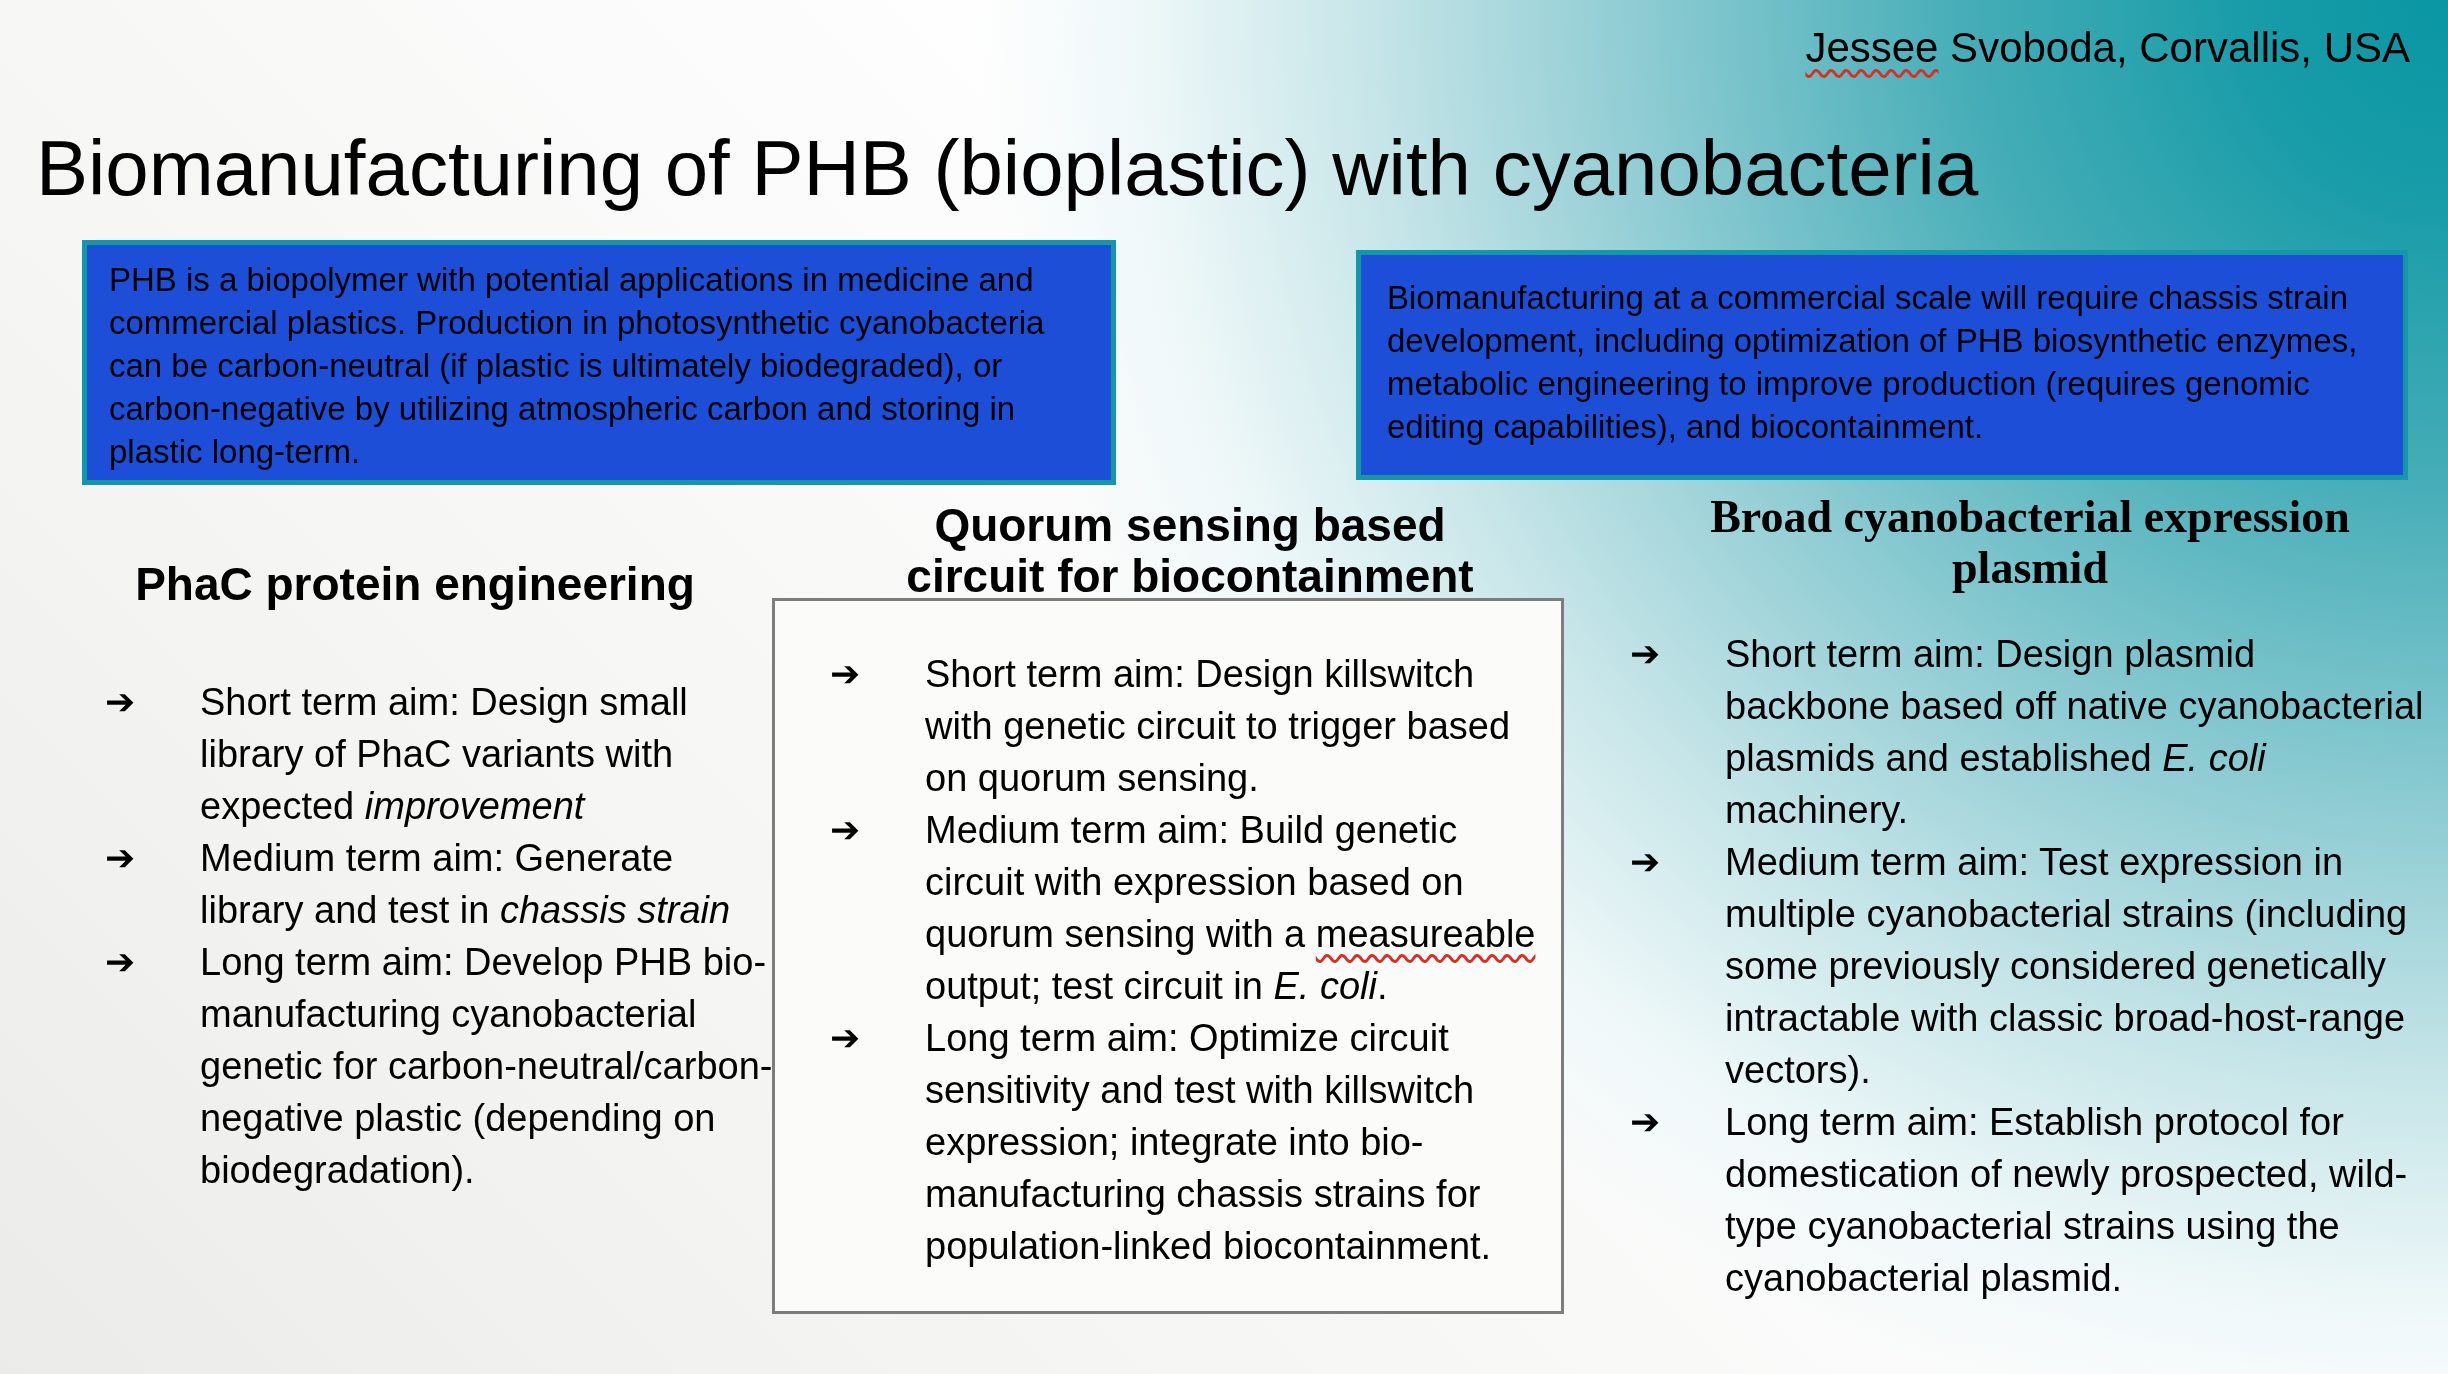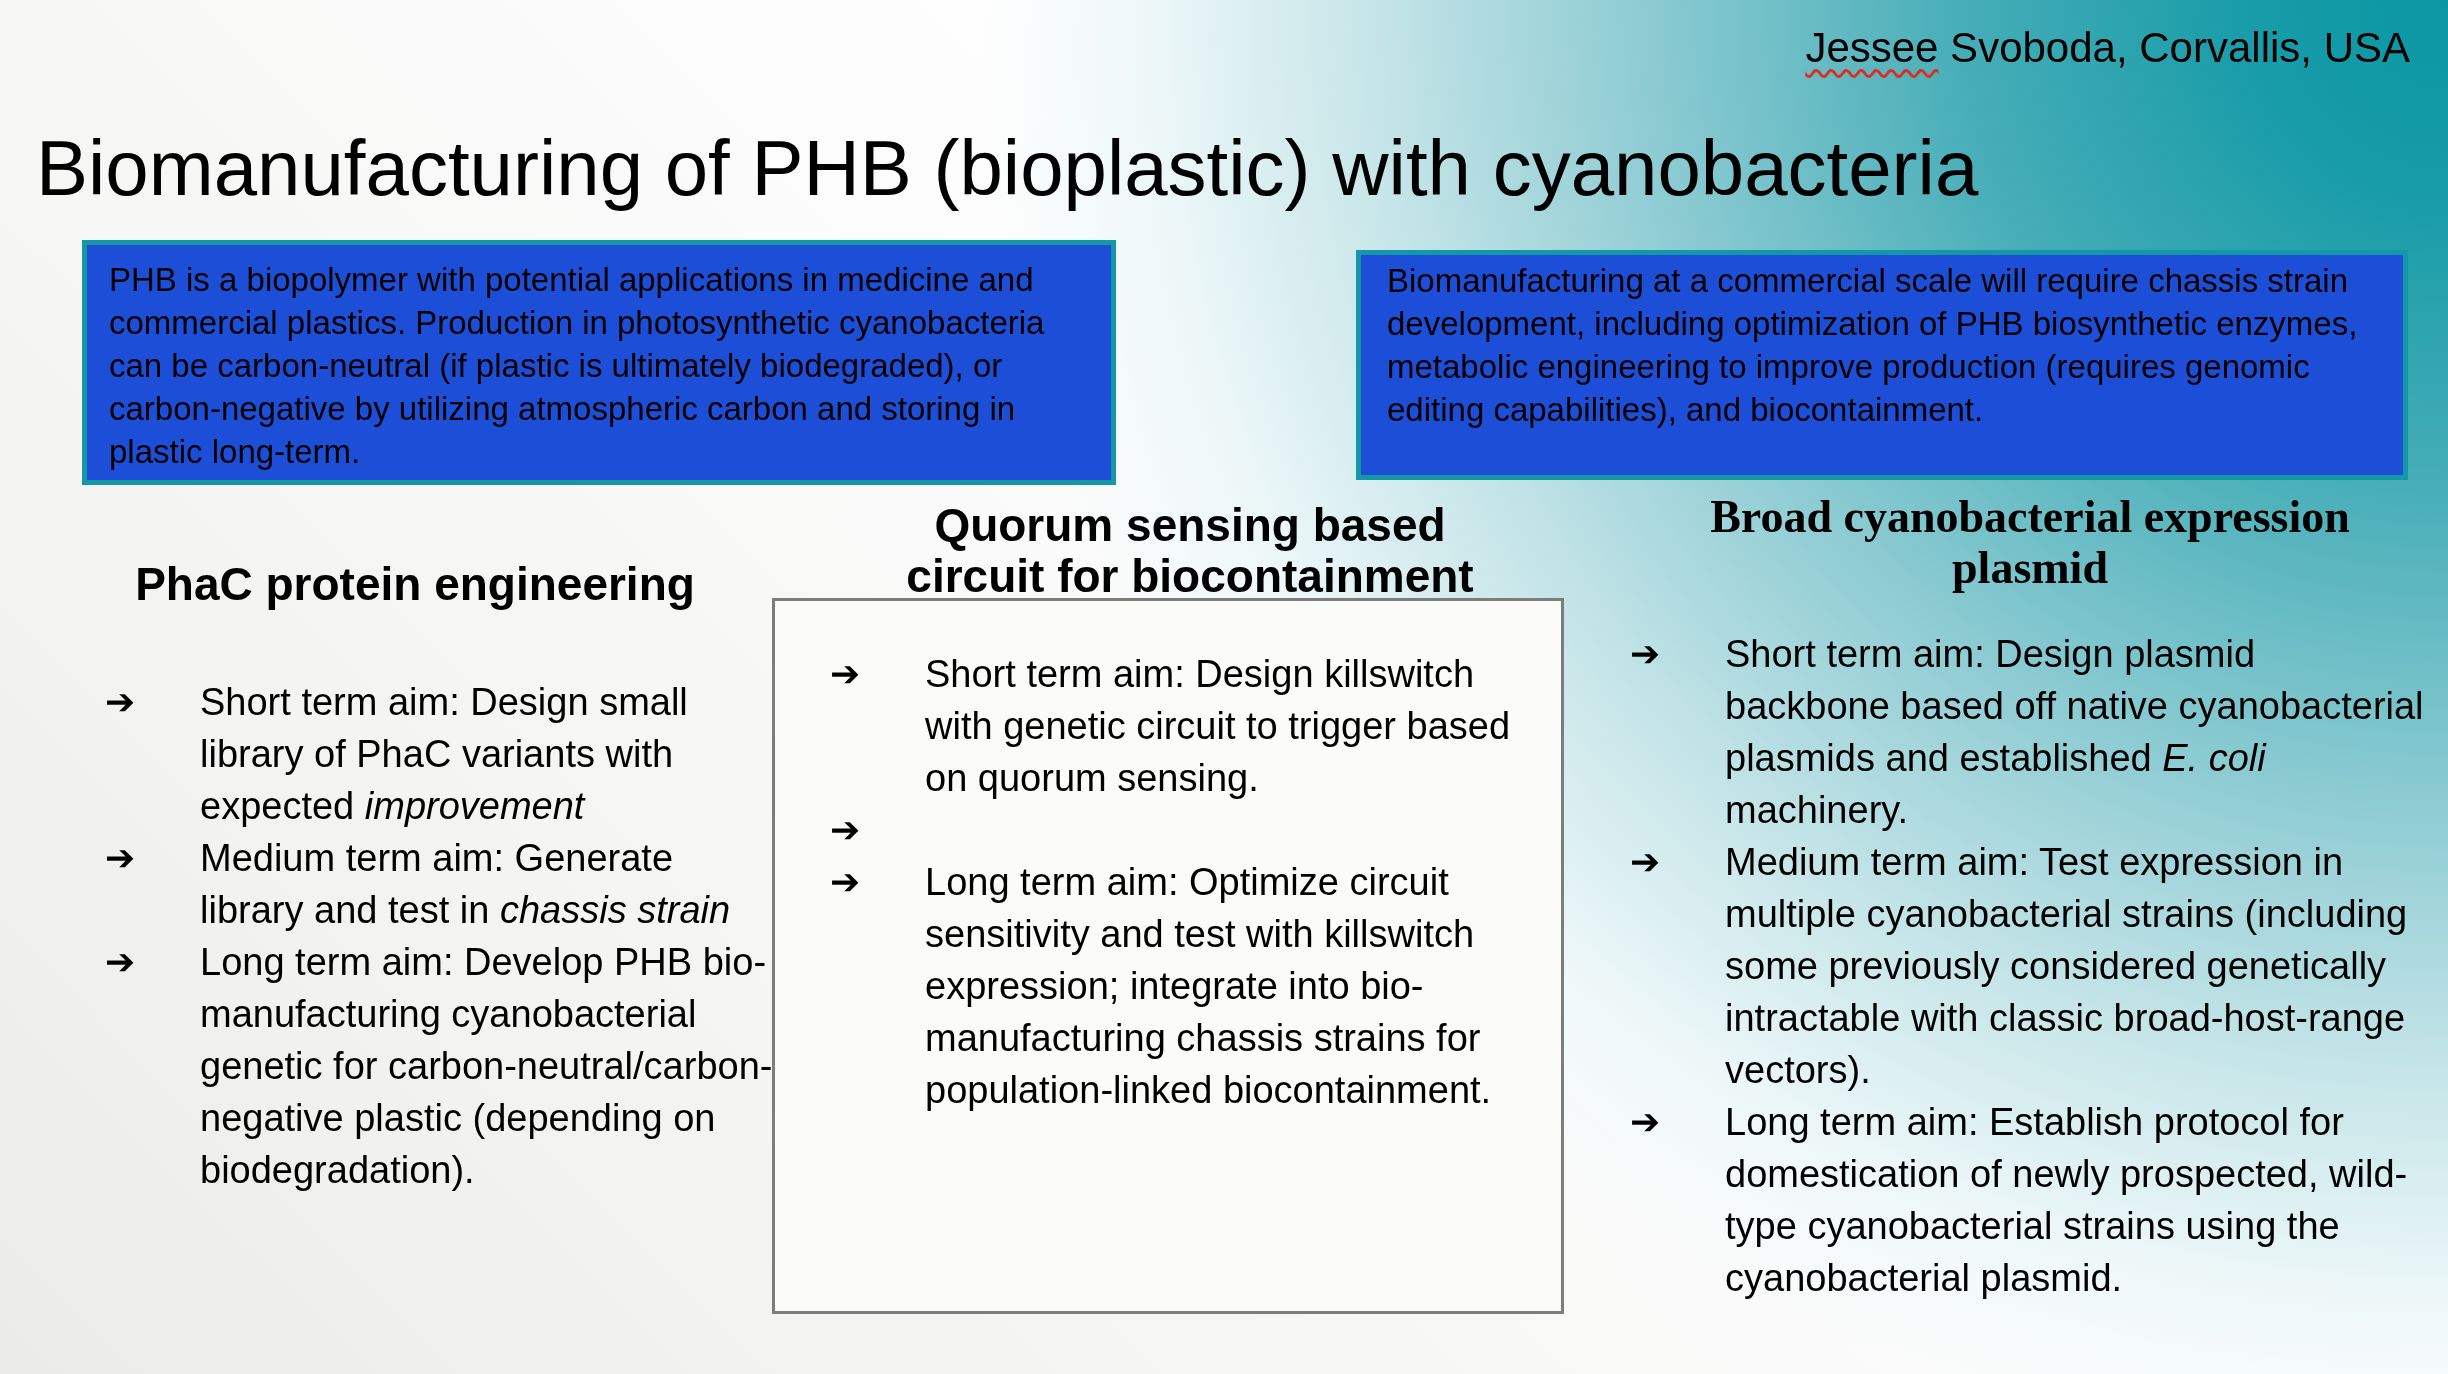--- a/index.html
+++ b/index.html
@@ -26,21 +26,21 @@
   .title{
     left:36px;top:122px;font-size:78px;line-height:1.2;white-space:nowrap;
   }
   .infobox{
     box-sizing:border-box;
     background:#1d4ed8;
     border:5px solid #1497a6;
     font-size:33px;line-height:1.30;
   }
   .infobox.left{left:82px;top:240px;width:1034px;height:245px;padding:14px 22px;}
-  .infobox.right{left:1356px;top:250px;width:1052px;height:230px;padding:5px 26px;}
+  .infobox.right{left:1356px;top:250px;width:1052px;height:230px;padding:22px 26px;}
   .colheading{
     font-weight:bold;font-size:46px;line-height:1.10;text-align:center;
   }
   .h1{left:90px;top:528px;width:650px;margin-top:31px;}
   .h2{left:870px;top:500px;width:640px;}
   .h3{left:1700px;top:492px;width:660px;font-family:Liberation Serif, serif;}
   .outlinebox{
     left:772px;top:598px;width:792px;height:716px;
     box-sizing:border-box;
     background:#fbfbfa;
@@ -87,20 +87,21 @@
       <span class="btext"><span>Long term aim: Develop PHB bio-manufacturing cyanobacterial genetic for carbon-neutral/carbon-negative plastic (depending on biodegradation).</span></span>
     </div>
   </div>
 <div class="abs blist list2">
     <div class="bullet">
       <span class="arrow">➔</span>
       <span class="btext"><span>Short term aim: Design killswitch with genetic circuit to trigger based on quorum sensing.</span></span>
     </div>
     <div class="bullet">
       <span class="arrow">➔</span>
+      <span class="btext"><span>Medium term aim: Build genetic circuit with expression based on quorum sensing with a </span><span class="sq">measureable</span><span> output; test circuit in </span><span class="it">E. coli</span><span>.</span></span>
     </div>
     <div class="bullet">
       <span class="arrow">➔</span>
       <span class="btext"><span>Long term aim: Optimize circuit sensitivity and test with killswitch expression; integrate into bio-manufacturing chassis strains for population-linked biocontainment.</span></span>
     </div>
   </div>
 <div class="abs blist list3">
     <div class="bullet">
       <span class="arrow">➔</span>
       <span class="btext"><span>Short term aim: Design plasmid backbone based off native cyanobacterial plasmids and established </span><span class="it">E. coli</span><span> machinery.</span></span>

